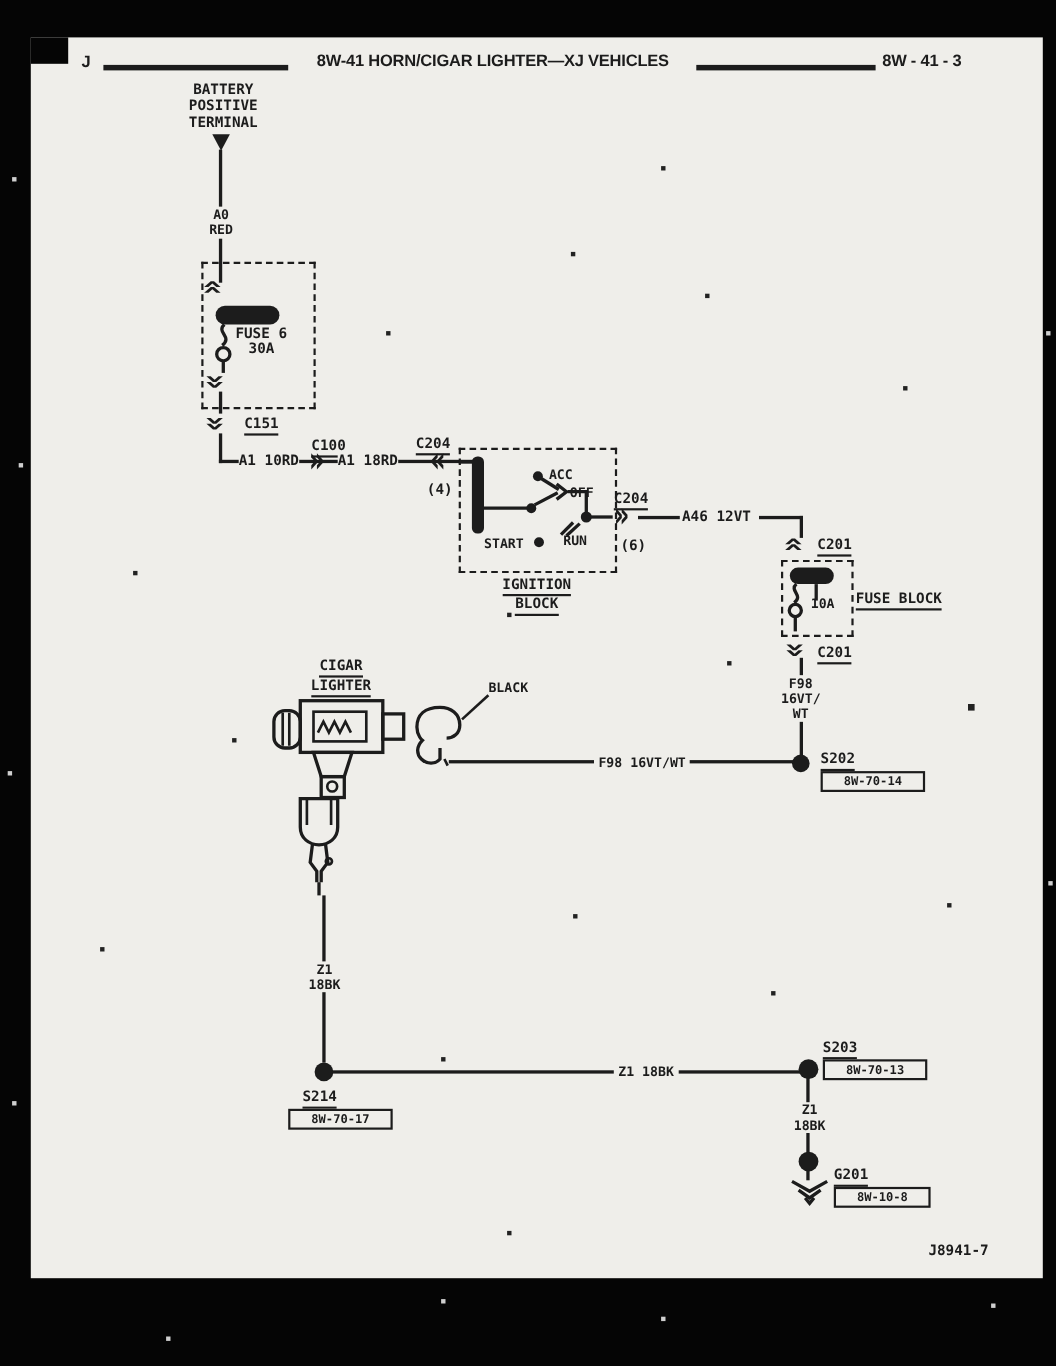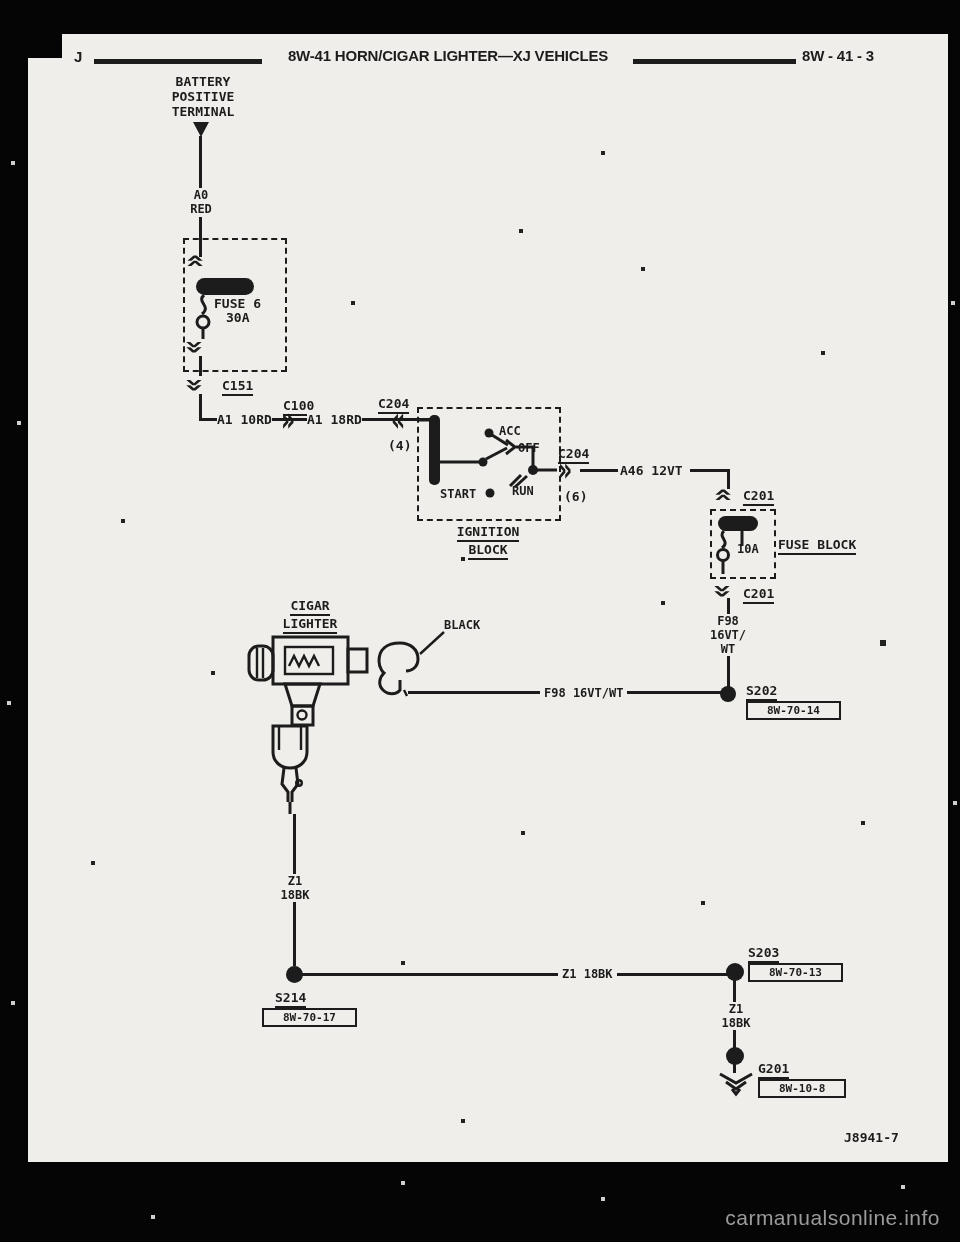--- a/index.html
+++ b/index.html
@@ -216,15 +216,14 @@
   <div class="wire" style="left:733px;top:1063px;width:3px;height:10px;"></div>
   <svg style="left:718px;top:1072px;" width="36" height="26" viewBox="0 0 36 26">
     <path class="stk" d="M2,2 L18,11 L34,2"></path>
     <path class="stk" d="M8,10 L18,17 L28,10"></path>
     <path class="stk" d="M14,17 L18,22 L22,17"></path>
   </svg>
   <div class="lbl u" style="left:758px;top:1061px;">G201</div>
   <div class="refbox" style="left:758px;top:1079px;">8W-10-8</div>
 
   <div class="lbl" style="left:800px;top:1130px;margin-left:44px;">J8941-7</div>
-  <div class="wm" style="left:640px;top:1206px;width:300px;text-align:right;">carmanualsonline.info</div>
 
 </div>
 
 </body></html>

